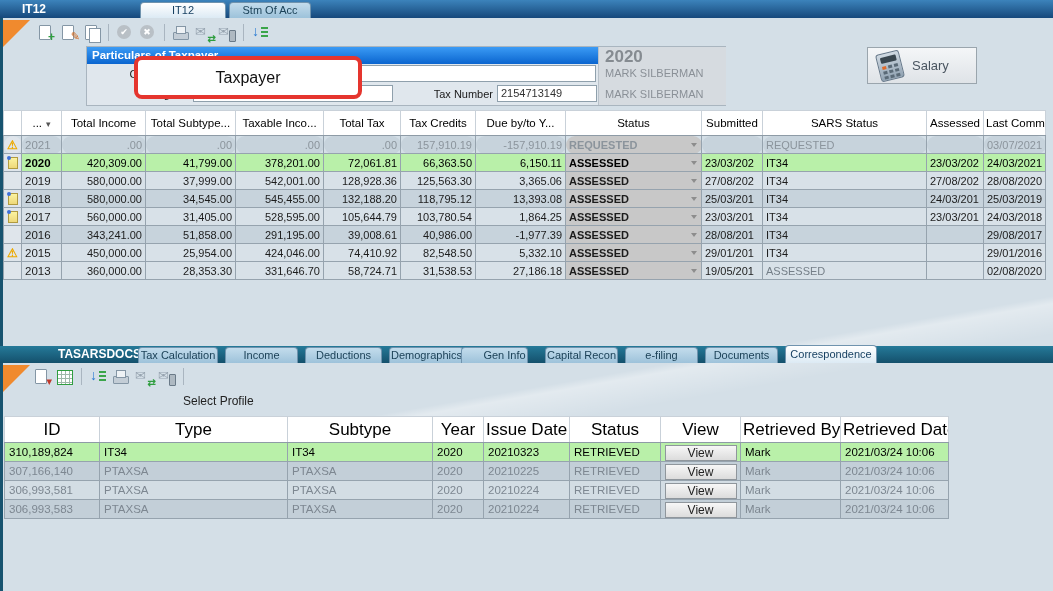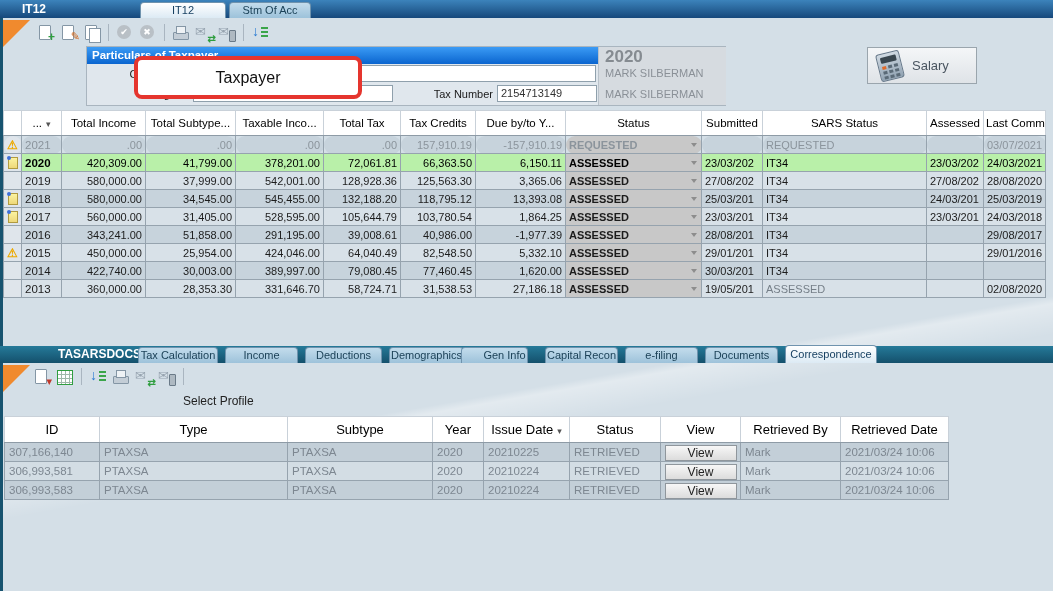--- a/index.html
+++ b/index.html
@@ -114,21 +114,21 @@
   .docsbar .dtitle { position:absolute; left:58px; top:1px; color:#fff; font-size:12px; font-weight:bold; }
   .retrieve-btn { position:absolute; left:8px; top:391px; width:150px; height:21px;
                   background:linear-gradient(#eceff1,#d7dbde); border:1px solid #9aa5ad; font-size:13px;
                   color:#2f3e4a; text-align:center; line-height:19px; }
   .profile-lbl { position:absolute; left:183px; top:394px; font-size:12px; color:#222; }
   .profile-input { position:absolute; left:273px; top:391px; width:198px; height:19px; background:#fff;
                    border:1px solid #8fa0ac; font-size:12px; color:#333; line-height:17px; padding-left:4px; }
 
   table.grid2 { position:absolute; left:4px; top:416px; width:944px; border-collapse:collapse; table-layout:fixed;
                 font-size:11.5px; border:1px solid #7d92a2; }
-  table.grid2 th { background:#fff; font-weight:400; font-size:13px; color:#000; border:1px solid #c9d1d9;
+  table.grid2 th { background:#fff; font-weight:400; font-size:17px; color:#000; border:1px solid #c9d1d9;
                    border-bottom:1px solid #8e9ba6; height:26px; padding:0 2px; overflow:hidden; white-space:nowrap; }
   table.grid2 td { border:1px solid #96a3ae; height:19px; padding:0 4px; white-space:nowrap; overflow:hidden; }
   tr.d-sel td { background:#b9f0a9; color:#000; }
   tr.d-dark td { background:#c3cfd8; color:#7d8791; }
   tr.d-light td { background:#d3dde4; color:#7d8791; }
   td.viewcell { padding:0 !important; text-align:center; }
   .view-btn { display:inline-block; width:72px; height:16px; margin-top:1px; background:linear-gradient(#f7f7f7,#dcdcdc);
               border:1px solid #8f969c; font-size:12px; line-height:14px; color:#222; text-align:center; }
 </style>
 </head>
@@ -306,43 +306,28 @@
         <td>IT34</td>
         <td class="dt"></td>
         <td class="dt last">29/08/2017</td>
       </tr>
       <tr class="r-light">
         <td class="cell-icon"><span class="warn-ic"></span></td>
         <td class="cell-year">2015</td>
         <td class="num">450,000.00</td>
         <td class="num">25,954.00</td>
         <td class="num">424,046.00</td>
-        <td class="num">64,040.49</td>
+        <td class="num">74,410.92</td>
         <td class="num">82,548.50</td>
         <td class="num">5,332.10</td>
         <td class="cell-status"><span>ASSESSED</span><span class="dd"></span></td>
         <td class="dt">29/01/201</td>
         <td>IT34</td>
         <td class="dt"></td>
         <td class="dt last">29/01/2016</td>
-      </tr>
-      <tr class="r-dark">
-        <td class="cell-icon"></td>
-        <td class="cell-year">2014</td>
-        <td class="num">422,740.00</td>
-        <td class="num">30,003.00</td>
-        <td class="num">389,997.00</td>
-        <td class="num">79,080.45</td>
-        <td class="num">77,460.45</td>
-        <td class="num">1,620.00</td>
-        <td class="cell-status"><span>ASSESSED</span><span class="dd"></span></td>
-        <td class="dt">30/03/201</td>
-        <td>IT34</td>
-        <td class="dt"></td>
-        <td class="dt last"></td>
       </tr>
       <tr class="r-light">
         <td class="cell-icon"></td>
         <td class="cell-year">2013</td>
         <td class="num">360,000.00</td>
         <td class="num">28,353.30</td>
         <td class="num">331,646.70</td>
         <td class="num">58,724.71</td>
         <td class="num">31,538.53</td>
         <td class="num">27,186.18</td>
@@ -401,20 +386,31 @@
         <th>Subtype</th>
         <th>Year</th>
         <th><span>Issue Date</span><span class="sortmark"></span></th>
         <th>Status</th>
         <th>View</th>
         <th>Retrieved By</th>
         <th>Retrieved Date</th>
       </tr>
     </thead>
     <tbody>
+      <tr class="d-sel">
+        <td>310,189,824</td>
+        <td>IT34</td>
+        <td>IT34</td>
+        <td>2020</td>
+        <td>20210323</td>
+        <td>RETRIEVED</td>
+        <td class="viewcell"><span class="view-btn">View</span></td>
+        <td>Mark</td>
+        <td>2021/03/24 10:06</td>
+      </tr>
       <tr class="d-dark">
         <td>307,166,140</td>
         <td>PTAXSA</td>
         <td>PTAXSA</td>
         <td>2020</td>
         <td>20210225</td>
         <td>RETRIEVED</td>
         <td class="viewcell"><span class="view-btn">View</span></td>
         <td>Mark</td>
         <td>2021/03/24 10:06</td>

